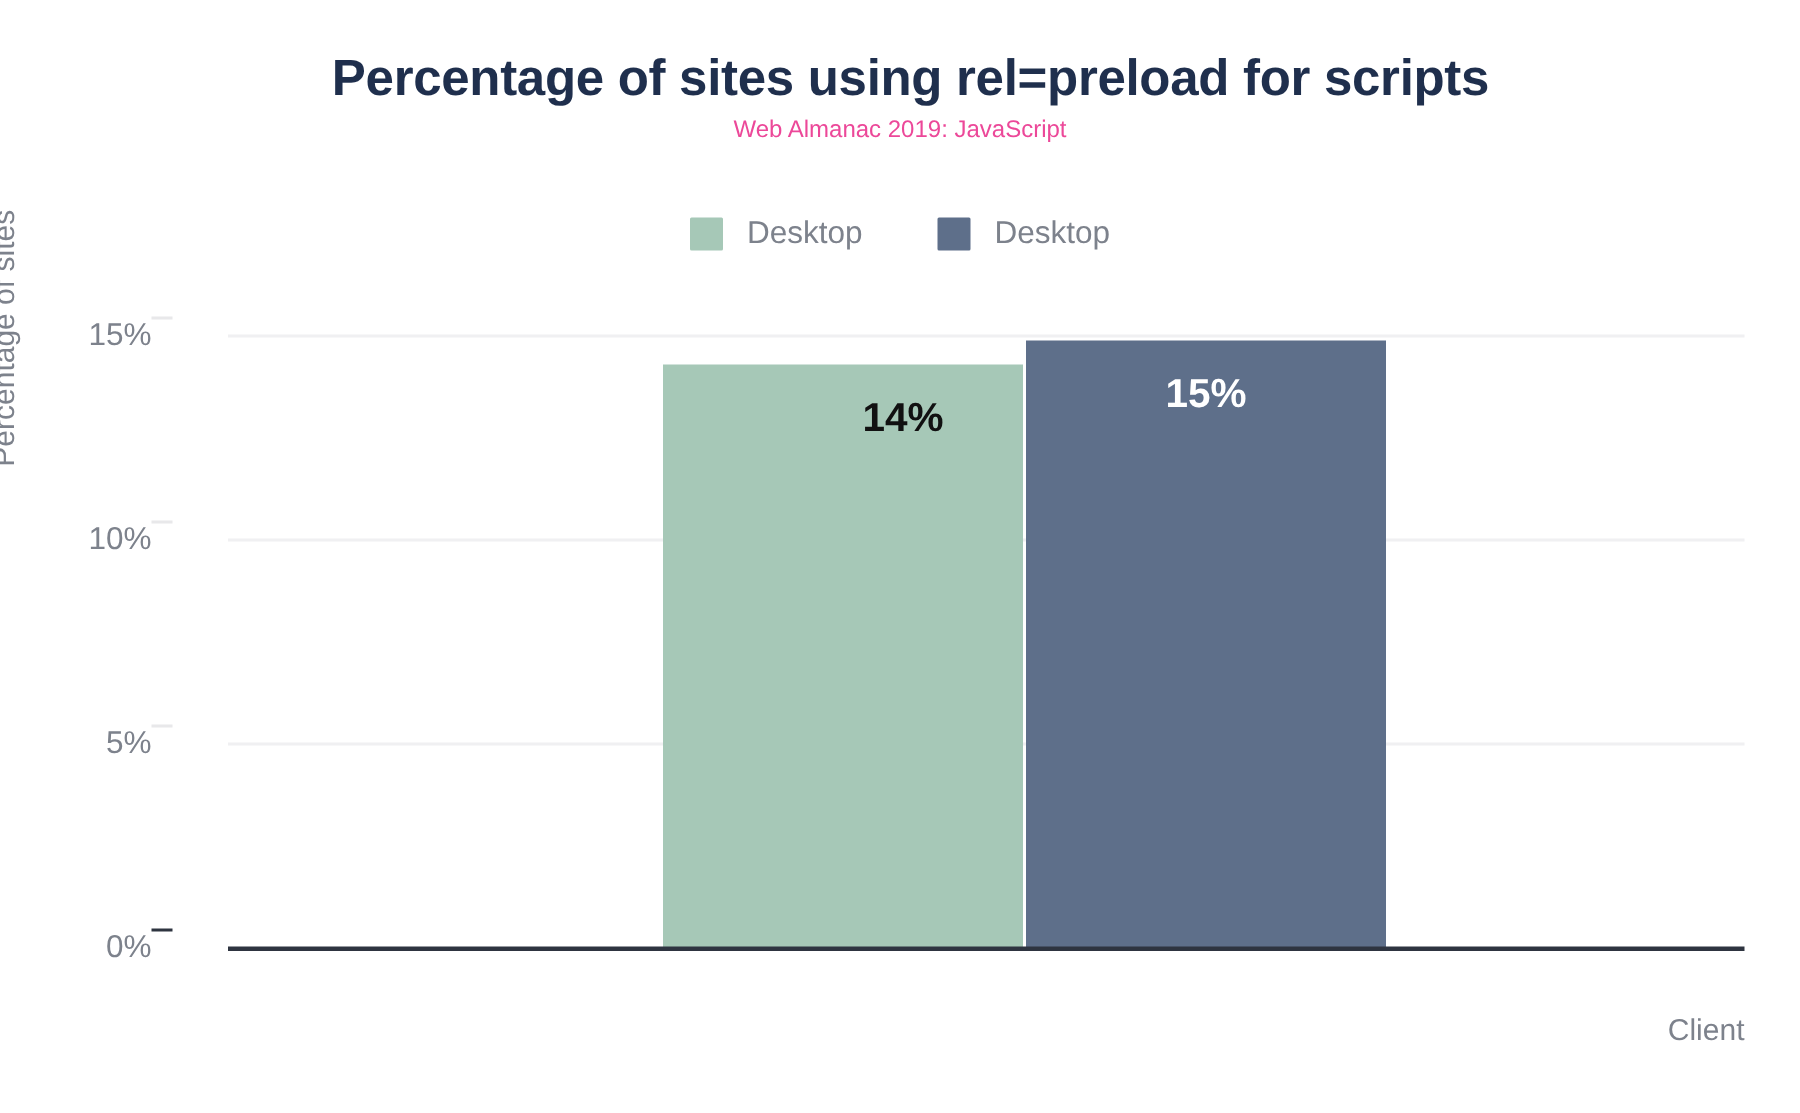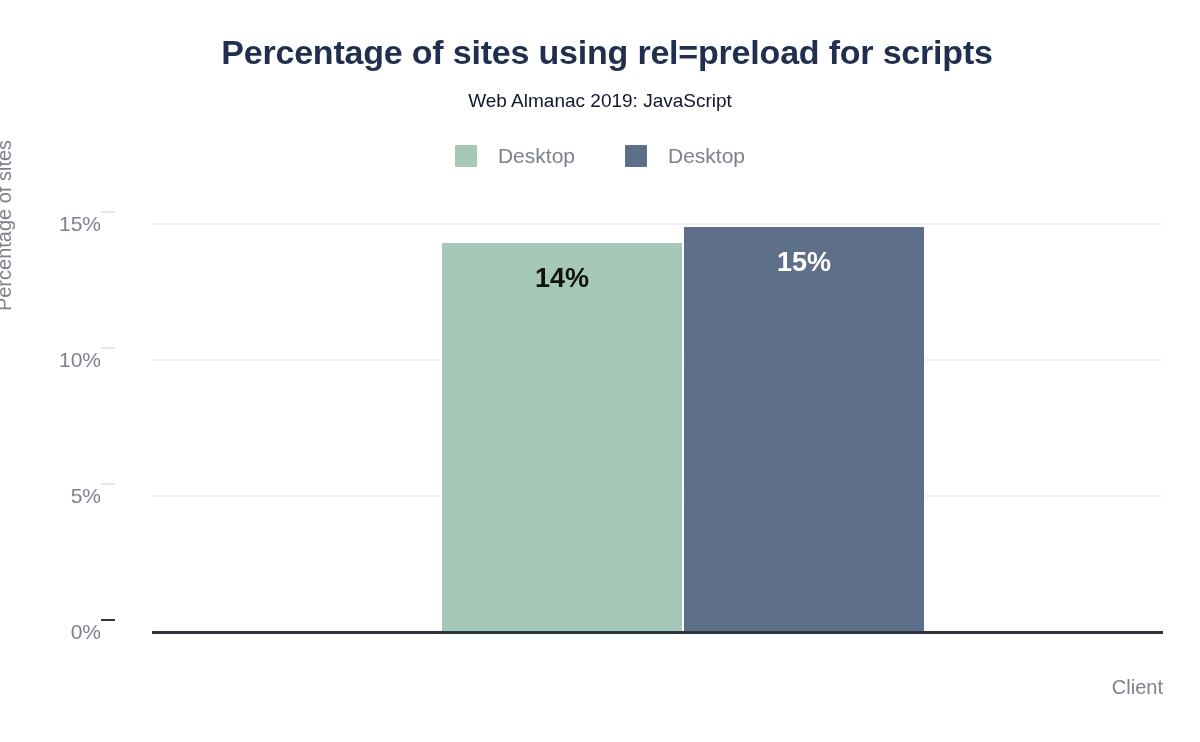--- a/index.html
+++ b/index.html
@@ -32,44 +32,44 @@
     font-size: 34px;
     font-weight: bold;
     color: #1f2f4d;
     letter-spacing: -0.2px;
     white-space: nowrap;
     margin-left: 7px;
   }
   .chart-subtitle {
     position: absolute;
     left: 0;
-    top: 90px;
-    width: 1200px;
-    text-align: center;
-    font-size: 19px;
+    top: 78px;
+    width: 1200px;
+    text-align: center;
+    font-size: 16px;
     font-weight: normal;
-    color: #0f172a;
+    color: #ec4899;
     white-space: nowrap;
   }
 
   
   .legend {
     position: absolute;
     left: 0;
     top: 144px;
     width: 1200px;
     display: flex;
     justify-content: center;
     align-items: center;
     gap: 50px;
   }
   .legend-item {
     display: flex;
     align-items: center;
-    gap: 21px;
+    gap: 16px;
   }
   .legend-swatch {
     width: 22px;
     height: 22px;
     display: block;
     border-radius: 1px;
   }
   .legend-label {
     font-size: 21px;
     color: #7d828c;
@@ -183,21 +183,21 @@
 
   <div class="plot" id="plot-area">
       <div class="ytick" style="top: 427px; color: rgb(125, 130, 140);">0%<span class="ytick-dash" style="background: rgb(46, 52, 64);"></span></div>
       <div class="gridline" style="top: 290.013px; background: rgb(240, 240, 242);"></div>
       <div class="ytick" style="top: 291.013px; color: rgb(125, 130, 140);">5%<span class="ytick-dash"></span></div>
       <div class="gridline" style="top: 154.025px; background: rgb(240, 240, 242);"></div>
       <div class="ytick" style="top: 155.025px; color: rgb(125, 130, 140);">10%<span class="ytick-dash"></span></div>
       <div class="gridline" style="top: 18.0382px; background: rgb(240, 240, 242);"></div>
       <div class="ytick" style="top: 19.0382px; color: rgb(125, 130, 140);">15%<span class="ytick-dash"></span></div>
       <div class="bar" style="left: 290px; width: 240px; height: 388.924px; background: rgb(166, 200, 183);">
-        <div class="bar-label" style="top: 20px; color: rgb(17, 17, 17);">14%</div>
+        <div class="bar-label" style="top: 20px; color: rgb(17, 17, 17); margin-left: 40px;">14%</div>
       </div>
       <div class="bar" style="left: 532px; width: 240px; height: 405.242px; background: rgb(94, 111, 138);">
         <div class="bar-label" style="top: 20px; color: rgb(255, 255, 255);">15%</div>
       </div>
     </div>
 
   <div class="axis-line"></div>
 
   <div class="x-axis-title">Client</div>
 

